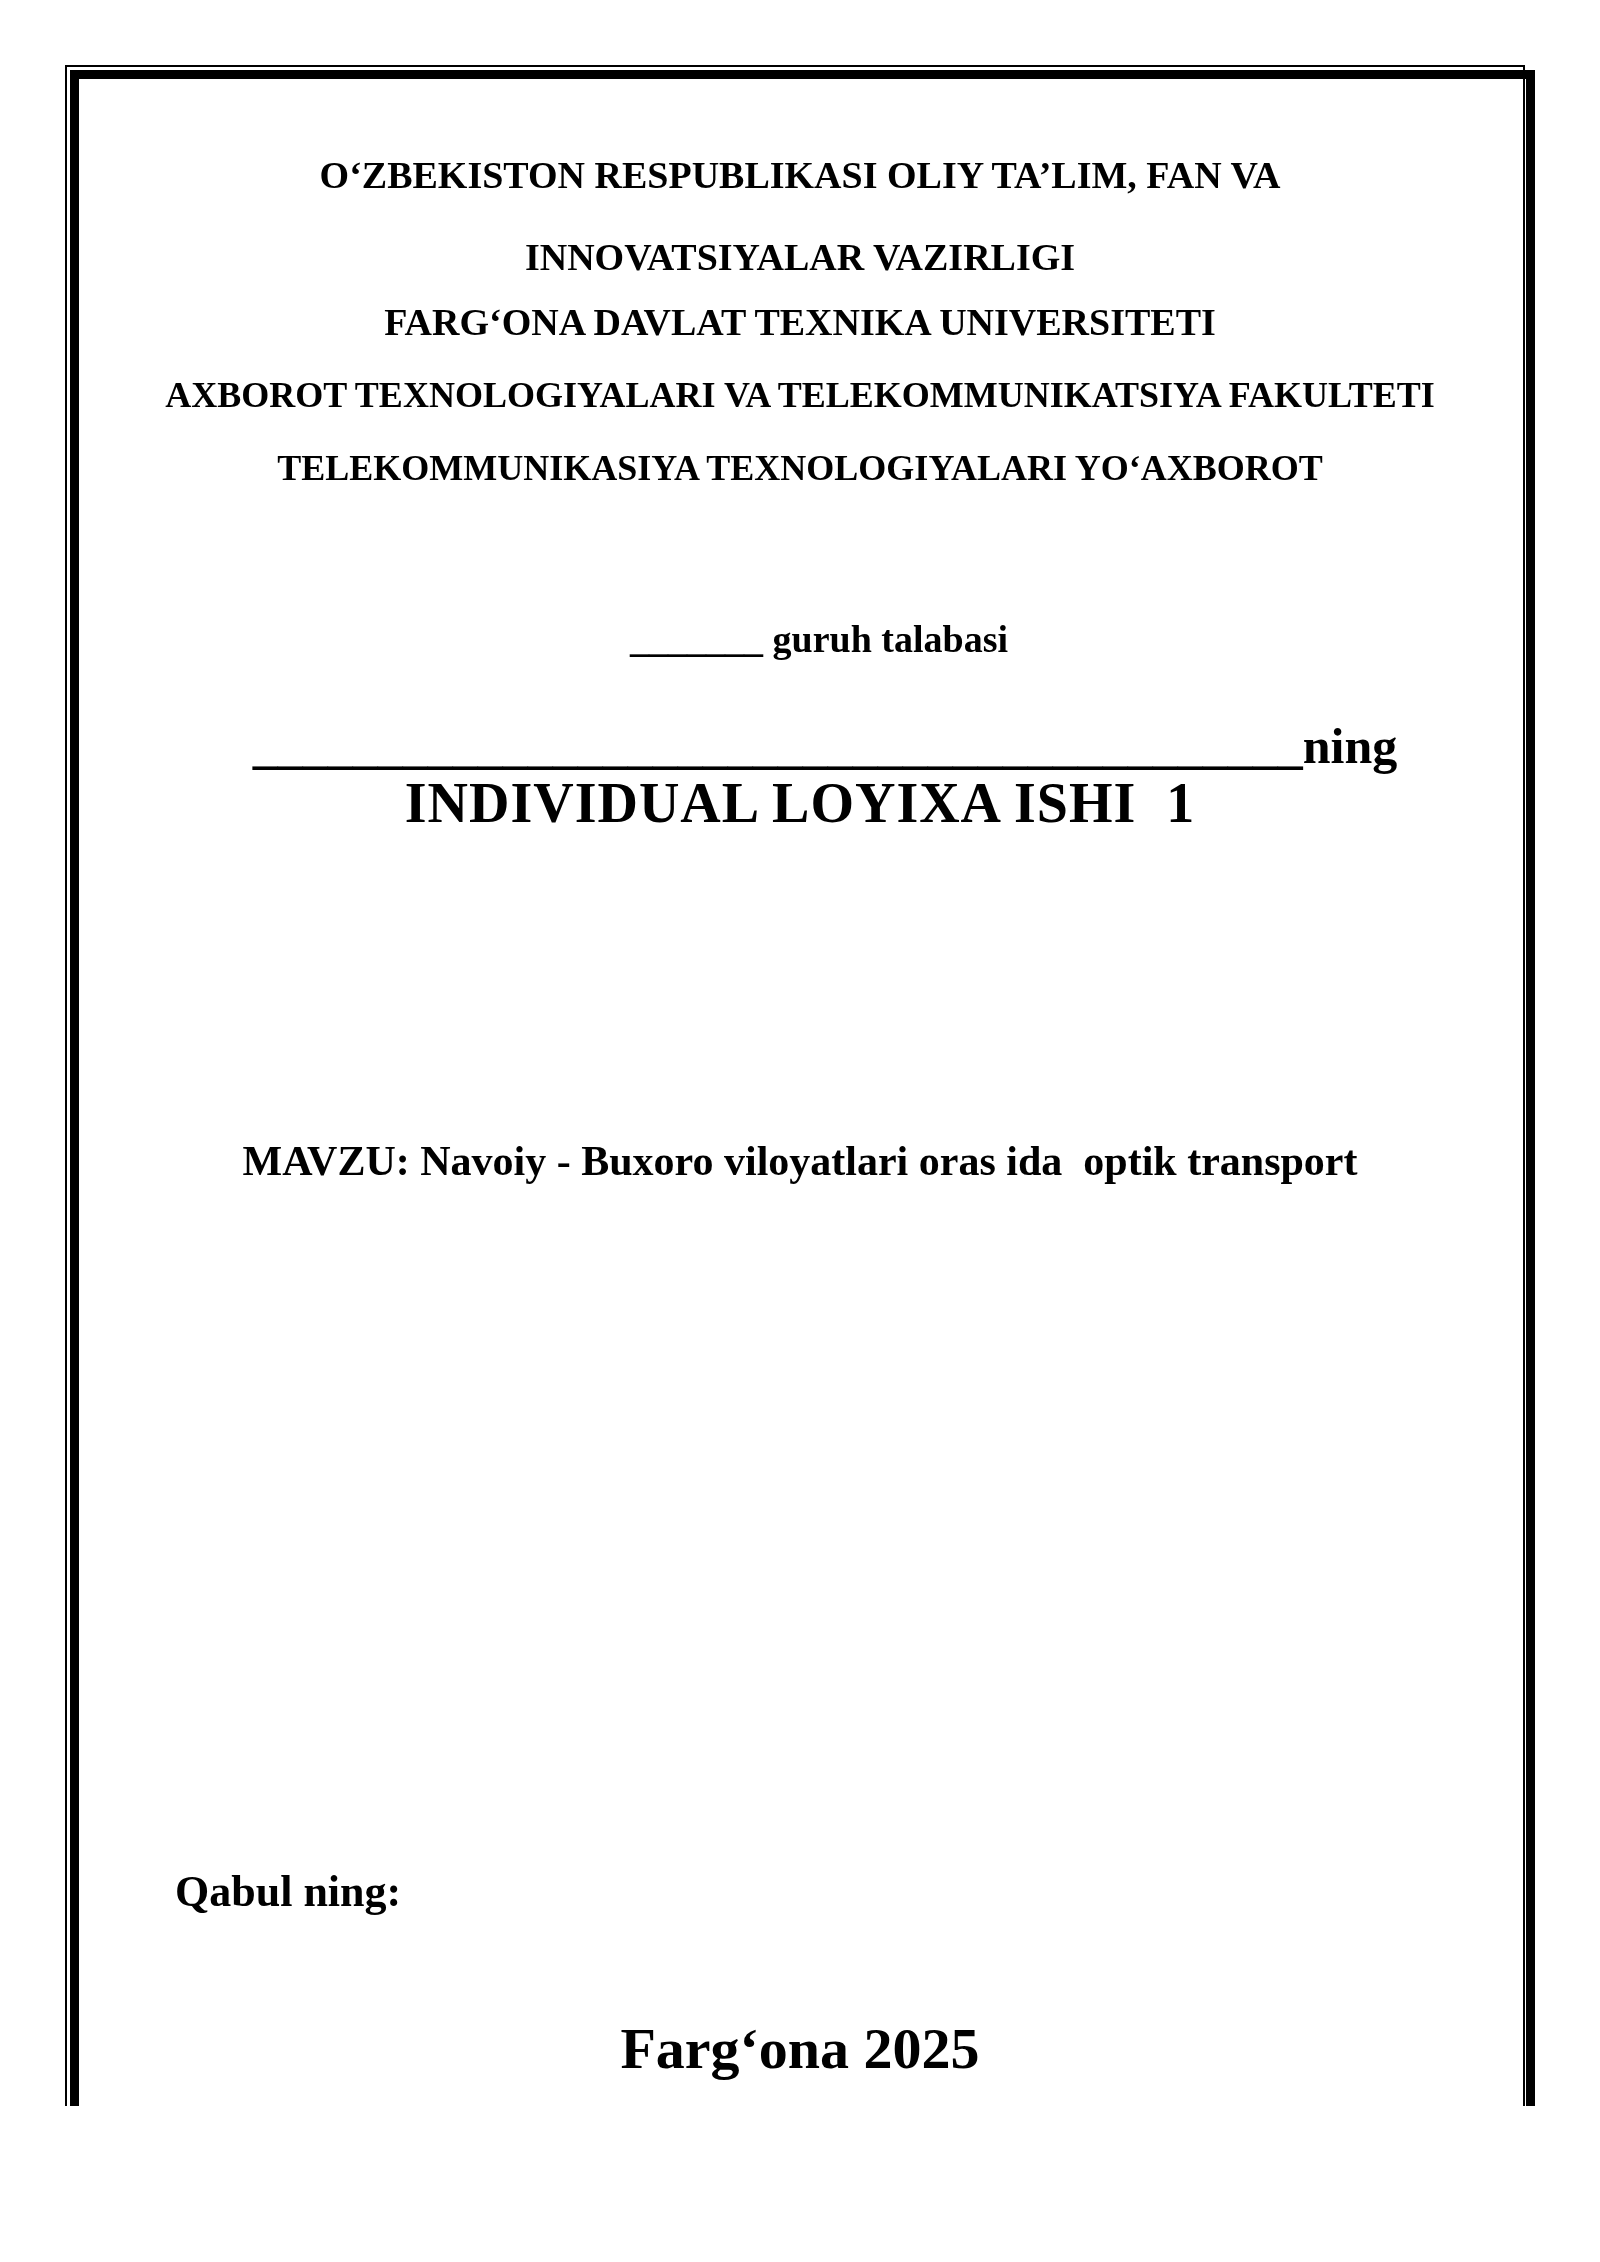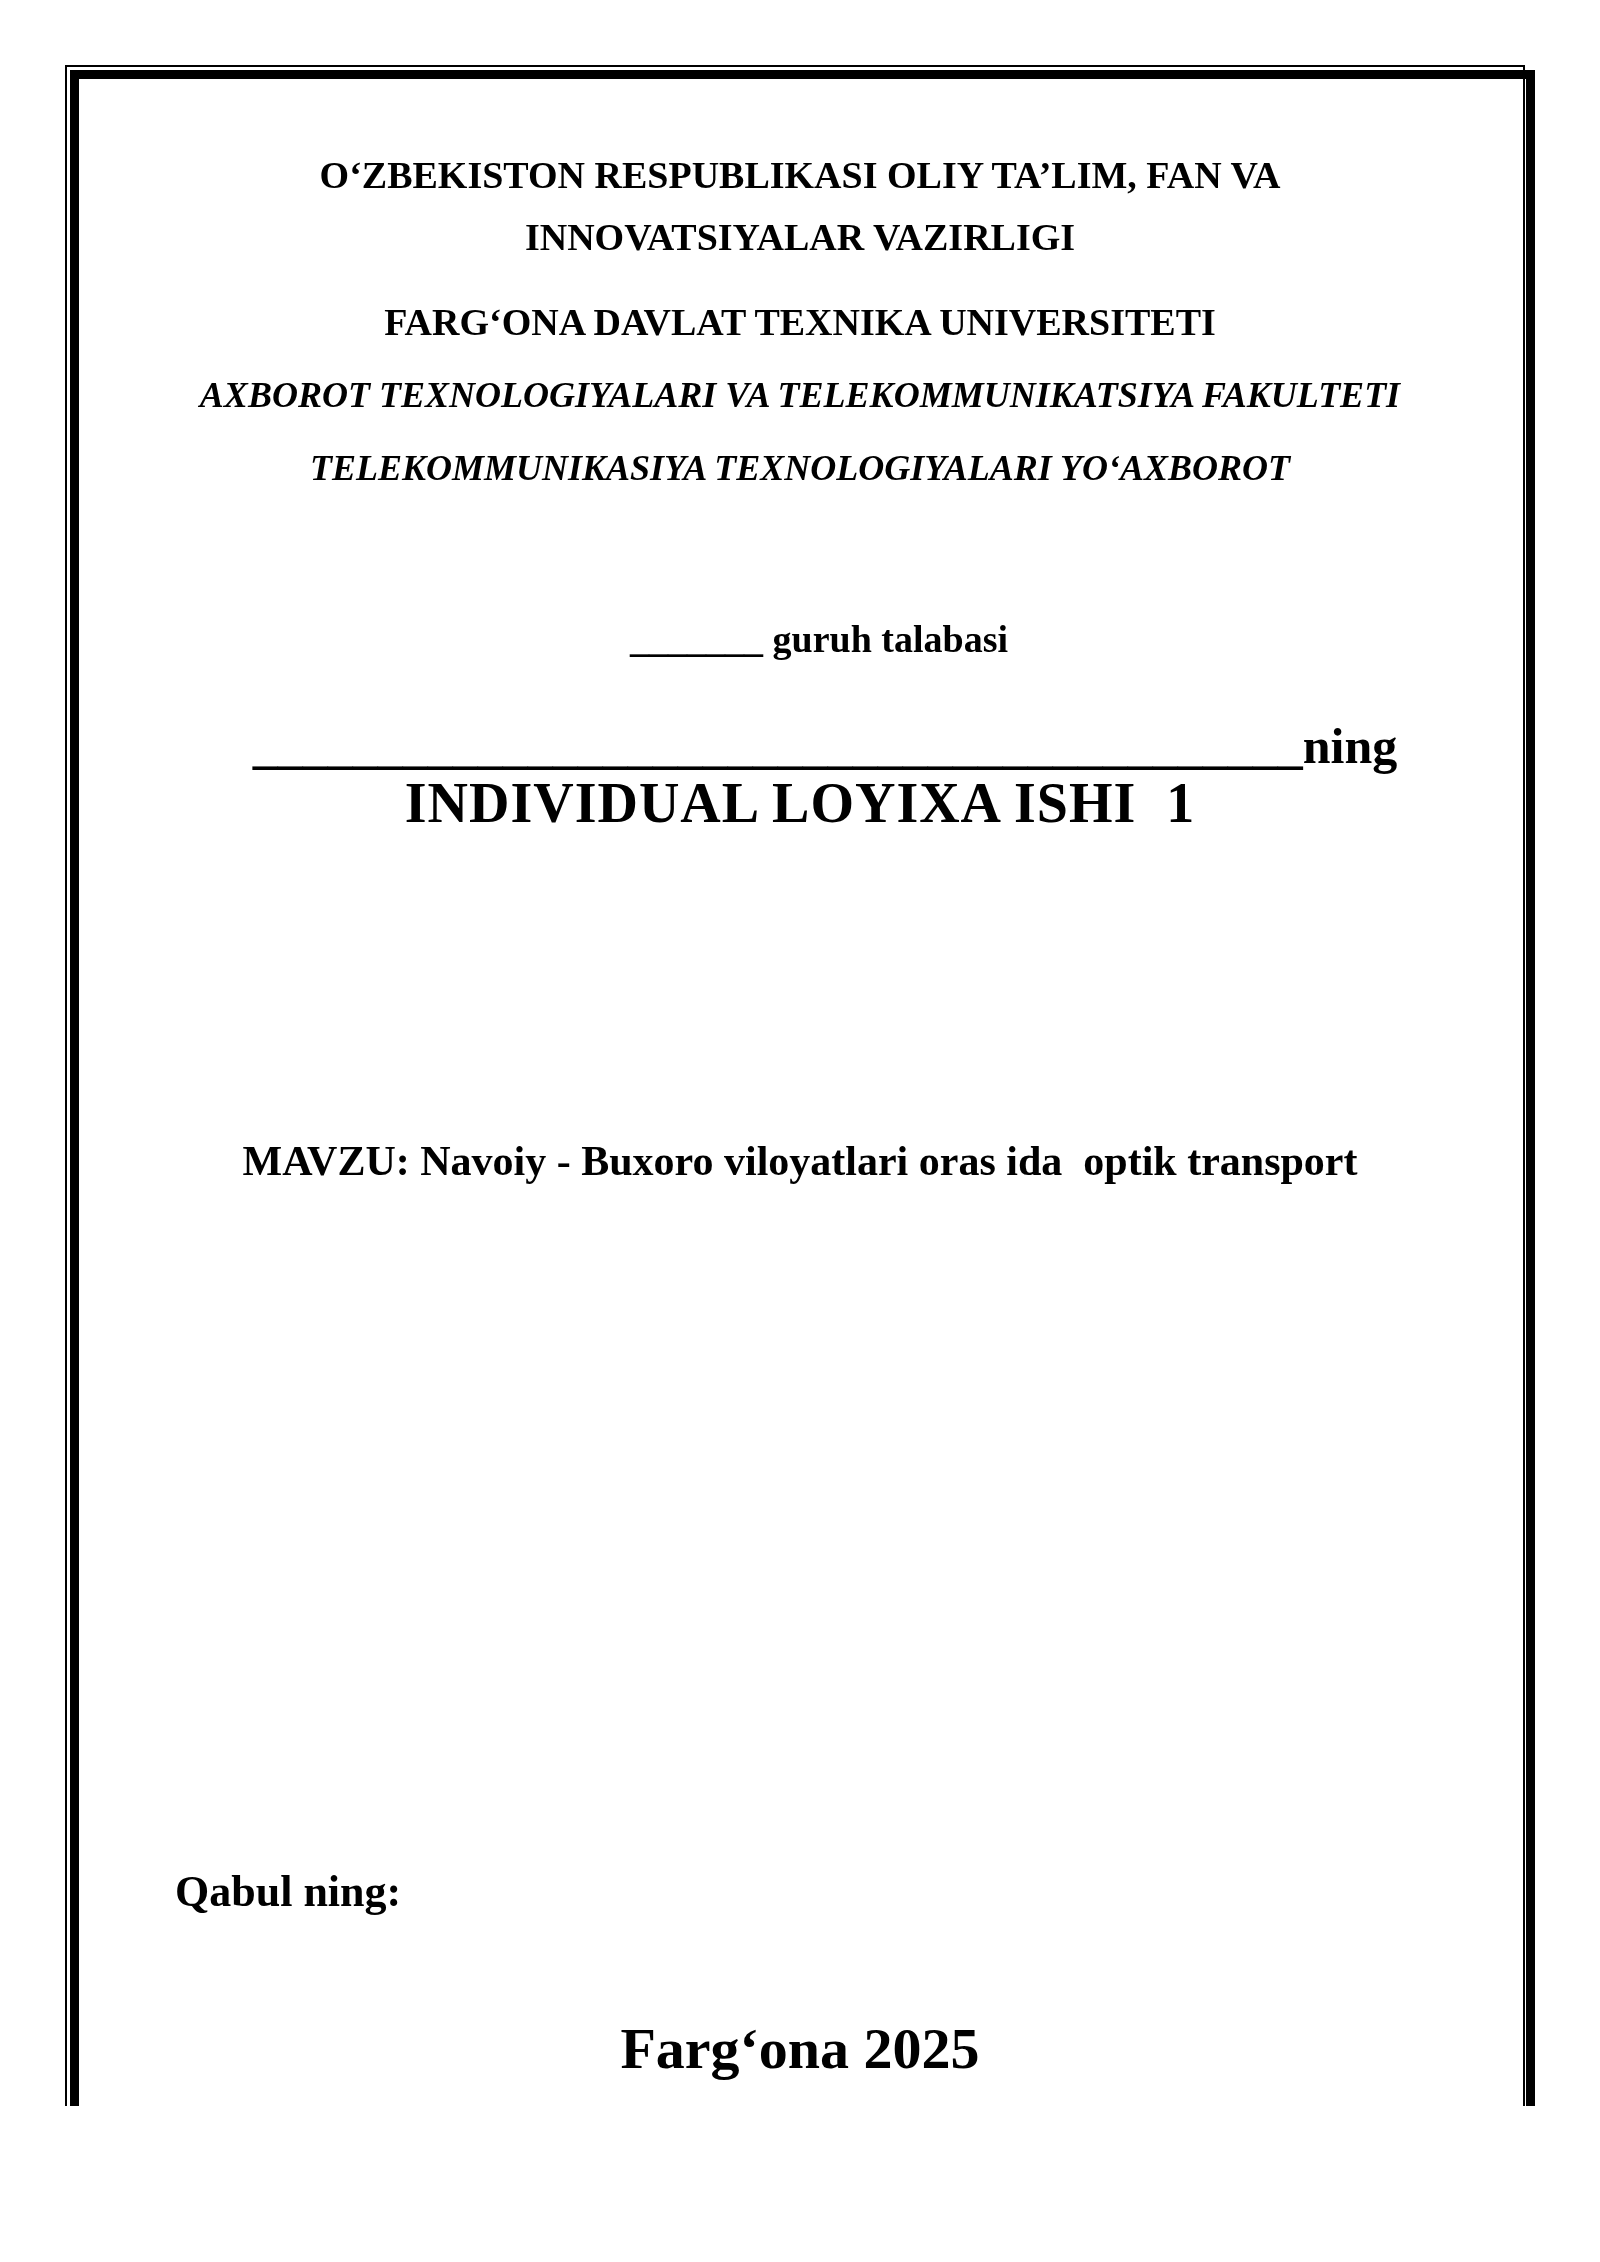--- a/index.html
+++ b/index.html
@@ -35,21 +35,21 @@
   .tblock {
     position: absolute;
     left: 0;
     width: 1600px;
     text-align: center;
     font-weight: bold;
     white-space: pre-wrap;
     line-height: 1.15;
   }
   .h14 { font-size: 38px; }   
-  .h13 { font-size: 36px; font-style: italic; }   
+  .h13 { font-size: 36px; }   
   .student-line { font-size: 38px; }
   .name-line { font-size: 50px; }
   .main-title { font-size: 56px; letter-spacing: 1px; }
   .topic { font-size: 42px; line-height: 50px; }
   .accepted {
     position: absolute;
     left: 175px;
     top: 1866px;
     font-size: 44px;
     font-weight: bold;
@@ -59,21 +59,21 @@
 </head>
 <body>
 
 <div class="page">
 
   <div class="border-thin"></div>
   <div class="border-thick"></div>
 
   <div class="tblock h14" style="top:154px">O‘ZBEKISTON RESPUBLIKASI OLIY TA’LIM, FAN VA</div>
 
-  <div class="tblock h14" style="top:216px">INNOVATSIYALAR VAZIRLIGI</div>
+  <div class="tblock h14" style="top:236px">INNOVATSIYALAR VAZIRLIGI</div>
 
   <div class="tblock h14" style="top:301px">FARG‘ONA DAVLAT TEXNIKA UNIVERSITETI</div>
 
   <div class="tblock h13" style="top:375px">AXBOROT TEXNOLOGIYALARI VA TELEKOMMUNIKATSIYA FAKULTETI</div>
 
   <div class="tblock h13" style="top:448px">TELEKOMMUNIKASIYA TEXNOLOGIYALARI YO‘AXBOROT</div>
 
   <div class="tblock student-line" style="top:574px">
     <span>_______</span><span> guruh talabasi</span>
   </div>

